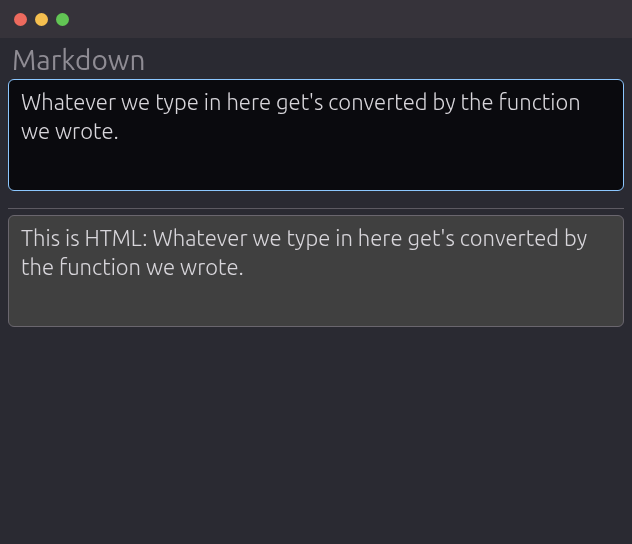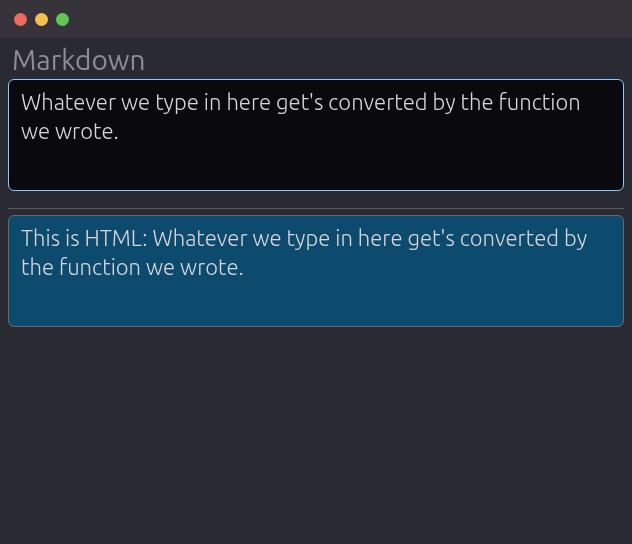--- a/index.html
+++ b/index.html
@@ -51,21 +51,21 @@
       font-family: inherit;
       font-weight: 300;
       line-height: 1.3;
       resize: none;
       outline: none;
       caret-color: #8cc7ff;
     }
     .output-box {
       width: 100%;
       height: 112px;
-      background: #0c4a6e;
+      background: #404040;
       border: 1px solid #6a666e;
       border-radius: 6px;
       padding: 8px 12px;
       color: #d8d6db;
       font-size: 22px;
       font-weight: 300;
       line-height: 1.3;
     }
     .divider {
       border: none;

